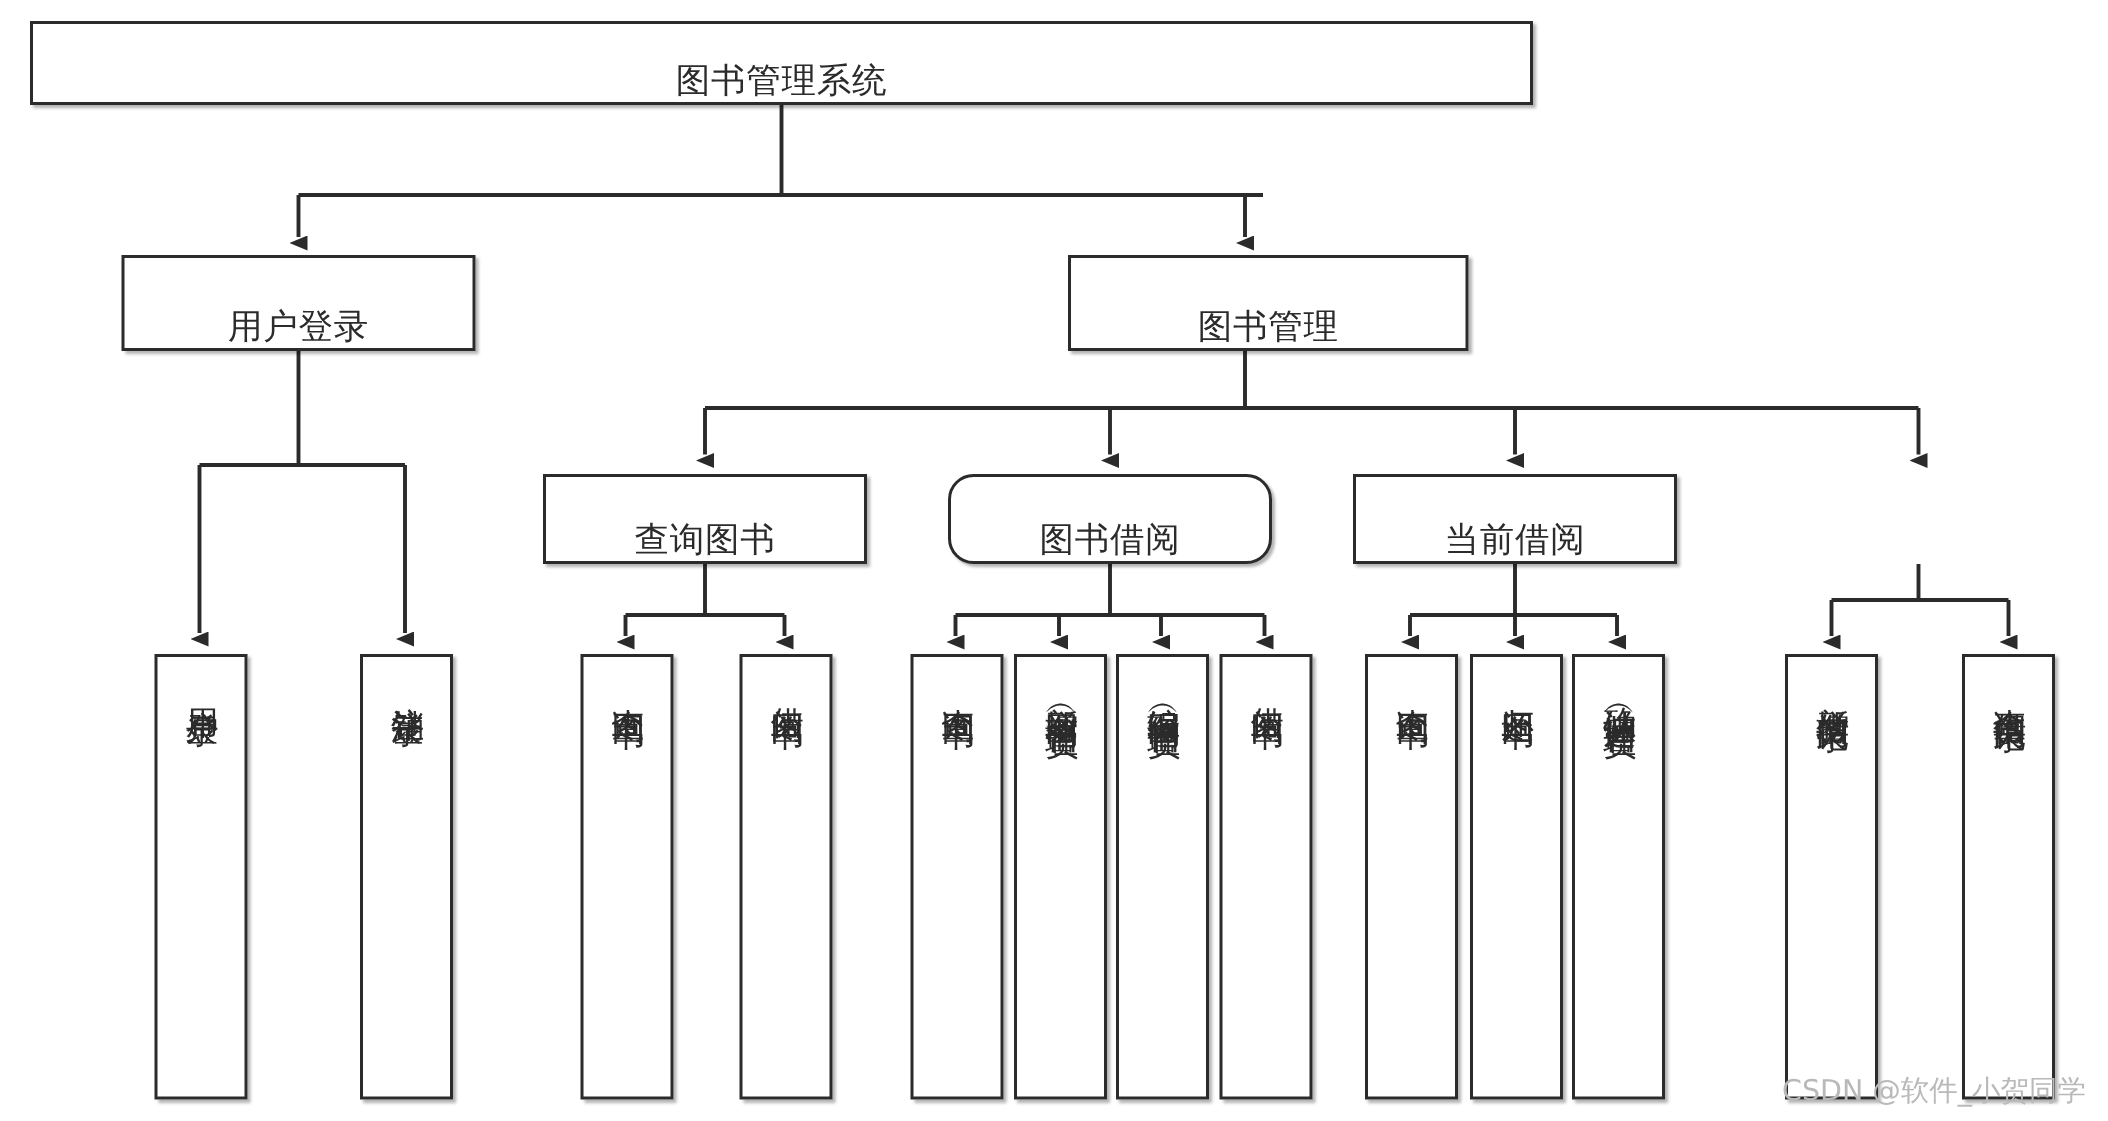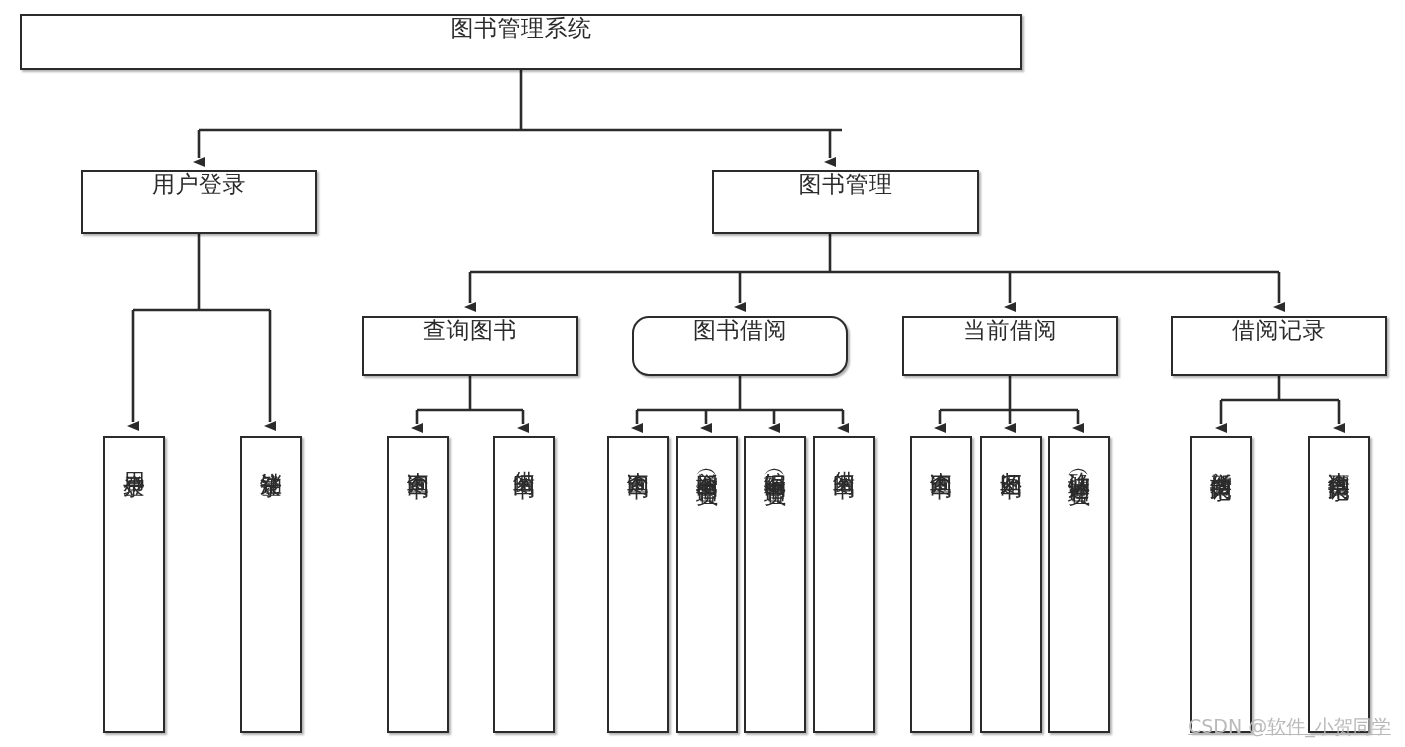--- a/index.html
+++ b/index.html
@@ -13,21 +13,21 @@
   #diagram{position:relative;width:1405px;height:747px;}
   #edges{position:absolute;left:0;top:0;width:1405px;height:747px;}
 
   .node{
     position:absolute;
     box-sizing:border-box;
     background:#ffffff;
     border:2.5px solid #2b2b2b;
     box-shadow:2px 2px 2px rgba(0,0,0,0.30);
     display:flex;
-    align-items:flex-start;
+    align-items:flex-end;
     justify-content:center;
     color:#2b2b2b;
     z-index:2;
   }
   .node .lbl{
     display:block;
     text-align:center;
     line-height:1.12;
     letter-spacing:0.5px;
     white-space:pre;
@@ -47,21 +47,20 @@
   }
 
   .watermark{
     position:absolute;
     left:1188px;top:714px;
     font-size:19px;
     color:#b9b9b9;
     white-space:nowrap;
     z-index:5;
     font-family:"DejaVu Sans","Liberation Sans",sans-serif;
-    text-decoration:underline;
   }
 </style>
 </head>
 <body>
 
 <div id="diagram">
 
   <svg id="edges" viewBox="0 0 1405 747" xmlns="http://www.w3.org/2000/svg">
     <defs>
       <marker id="arw" markerWidth="10" markerHeight="12" refX="1" refY="6" orient="auto" markerUnits="userSpaceOnUse">
@@ -126,23 +125,20 @@
 
   <div class="node h" style="left:362px;top:316px;width:216px;height:60px;">
     <span class="lbl">查询图书</span>
   </div>
   <div class="node h" style="left:632px;top:316px;width:216px;height:60px;border-radius:17px;">
     <span class="lbl">图书借阅</span>
   </div>
   <div class="node h" style="left:902px;top:316px;width:216px;height:60px;">
     <span class="lbl">当前借阅</span>
   </div>
-  <div class="node h" style="left:1171px;top:316px;width:216px;height:60px;">
-    <span class="lbl">借阅记录</span>
-  </div>
 
   <div class="node v" style="left:103px;top:436px;width:62px;height:297px;">
     <span class="lbl">用户登录</span>
   </div>
   <div class="node v" style="left:240px;top:436px;width:62px;height:297px;">
     <span class="lbl">注销登录</span>
   </div>
 
   <div class="node v" style="left:387px;top:436px;width:62px;height:297px;">
     <span class="lbl">查询图书</span>

